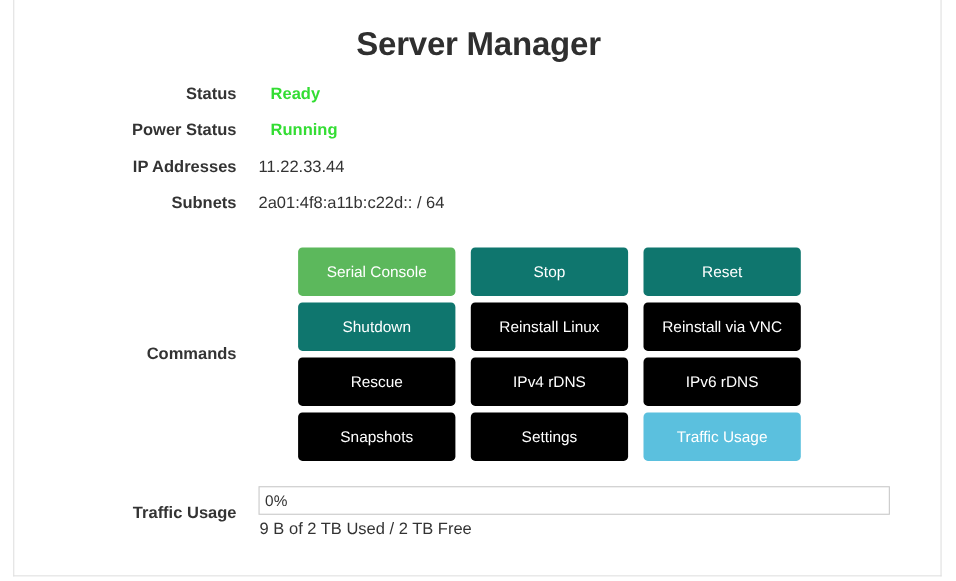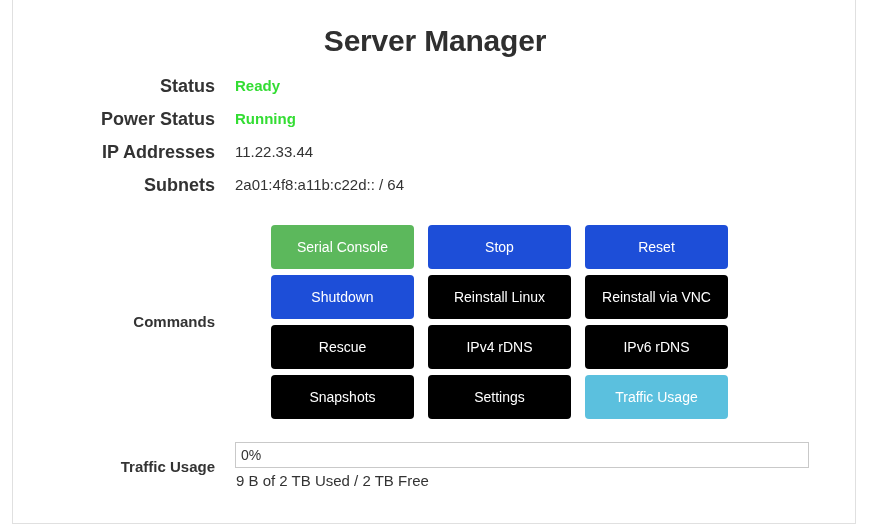--- a/index.html
+++ b/index.html
@@ -43,34 +43,34 @@
     position: absolute;
     left: 0;
     width: 844px;
     height: 33px;
   }
   .row-label {
     position: absolute;
     left: 0px;
     width: 202px;
     text-align: right;
-    font-size: 18px;
+    font-size: 15px;
     font-weight: bold;
     color: #333333;
     line-height: 22px;
   }
   .row-value {
     position: absolute;
     left: 222px;
     font-size: 15px;
     line-height: 22px;
     color: #333333;
     white-space: nowrap;
   }
-  .val-green { color: #33dd33; font-weight: bold; }
+  .val-green { color: #33dd33; font-weight: bold; margin-left: 11px; }
 
   
   #commands-block {
     position: absolute;
     left: 0;
     top: 225px;
     width: 844px;
     height: 196px;
   }
   #commands-label {
@@ -103,21 +103,21 @@
     font-family: "Liberation Sans", sans-serif;
     display: flex;
     align-items: center;
     justify-content: center;
     cursor: pointer;
     padding: 0;
     box-sizing: border-box;
     white-space: nowrap;
   }
   .btn-success { background: #5cb85c; }
-  .btn-danger  { background: #1d4ed8; }
+  .btn-danger  { background: #0f766e; }
   .btn-primary { background: #000000; }
   .btn-info    { background: #5bc0de; }
 
   
   #traffic-block {
     position: absolute;
     left: 0;
     top: 440px;
     width: 844px;
     height: 60px;

